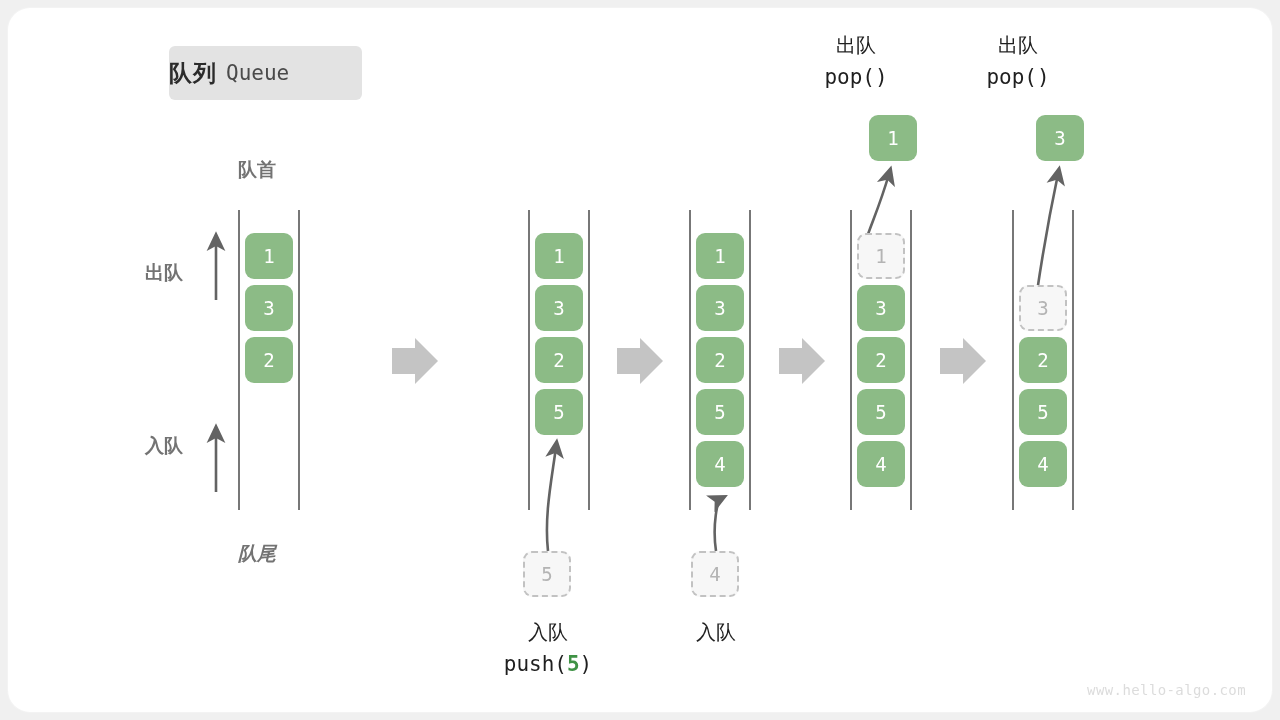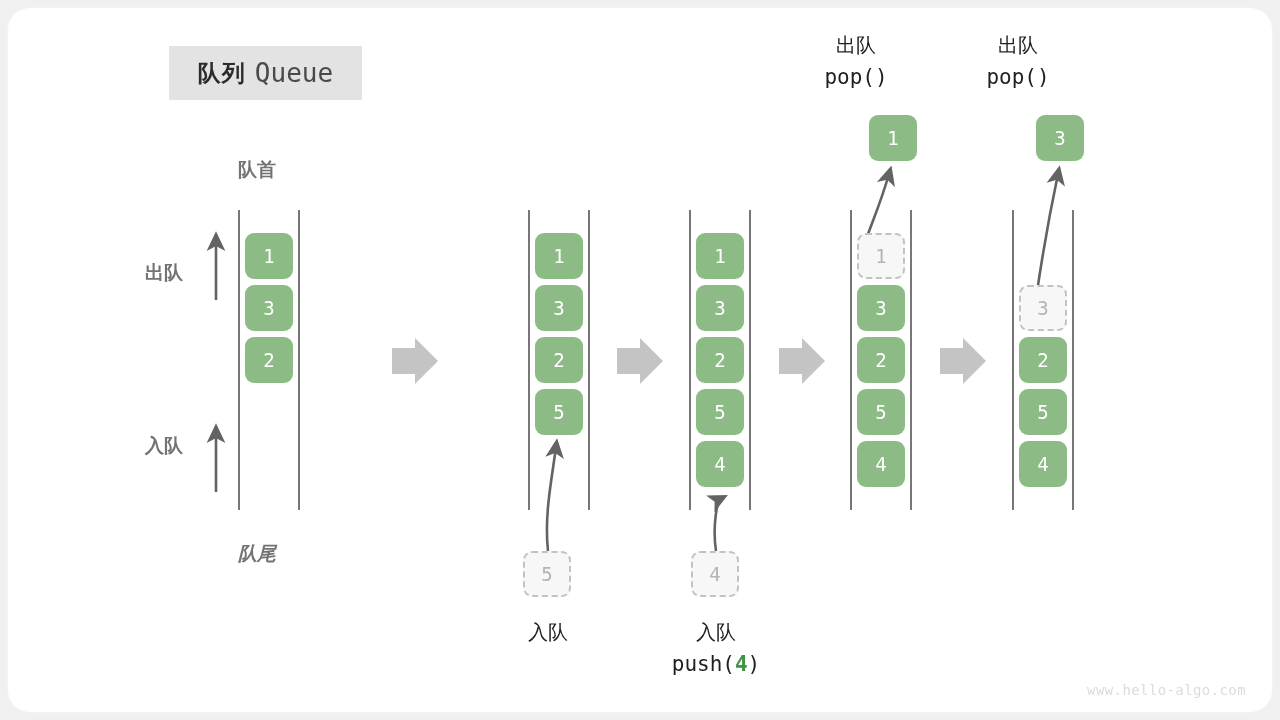--- a/index.html
+++ b/index.html
@@ -39,36 +39,35 @@
   }
 
   
   .title-badge {
     position: absolute;
     left: 169px;
     top: 46px;
     width: 193px;
     height: 54px;
     background: #e3e3e3;
-    border-radius: 0;
+    border-radius: 6px;
     display: flex;
     align-items: center;
-    justify-content: center;
     gap: 9px;
   }
   .title-cn {
     font-family: "DejaVu Sans", "Liberation Sans", sans-serif;
     font-size: 23px;
     font-weight: bold;
     color: #2b2b2b;
     letter-spacing: 1px;
   }
   .title-en {
     font-family: "DejaVu Sans Mono", "Liberation Mono", monospace;
-    font-size: 26px;
+    font-size: 21px;
     color: #4a4a4a;
   }
 
   
   .cell {
     position: absolute;
     width: 48px;
     height: 46px;
     border-radius: 9px;
     background: #8cbb86;
@@ -198,31 +197,31 @@
   <div class="cell" style="left:245px; top:285px;">3</div>
   <div class="cell" style="left:245px; top:337px;">2</div>
 
   <div class="cell" style="left:535px; top:233px;">1</div>
   <div class="cell" style="left:535px; top:285px;">3</div>
   <div class="cell" style="left:535px; top:337px;">2</div>
   <div class="cell" style="left:535px; top:389px;">5</div>
   <div class="cell ghost" style="left:523px; top:551px;">5</div>
   <div class="op-label" style="left:443px; top:617px; width:210px;">
     <span class="op-cn">入队</span>
+    <span class="op-code"><span>push(</span><span class="arg">5</span><span>)</span></span>
   </div>
 
   <div class="cell" style="left:696px; top:233px;">1</div>
   <div class="cell" style="left:696px; top:285px;">3</div>
   <div class="cell" style="left:696px; top:337px;">2</div>
   <div class="cell" style="left:696px; top:389px;">5</div>
   <div class="cell" style="left:696px; top:441px;">4</div>
   <div class="cell ghost" style="left:691px; top:551px;">4</div>
   <div class="op-label" style="left:611px; top:617px; width:210px;">
     <span class="op-cn">入队</span>
-    <span class="op-code"><span>push(</span><span class="arg">4</span><span>)</span></span>
   </div>
 
   <div class="op-label" style="left:791px; top:30px; width:130px;">
     <span class="op-cn">出队</span>
     <span class="op-code">pop()</span>
   </div>
   <div class="cell" style="left:869px; top:115px;">1</div>
   <div class="cell ghost" style="left:857px; top:233px;">1</div>
   <div class="cell" style="left:857px; top:285px;">3</div>
   <div class="cell" style="left:857px; top:337px;">2</div>

